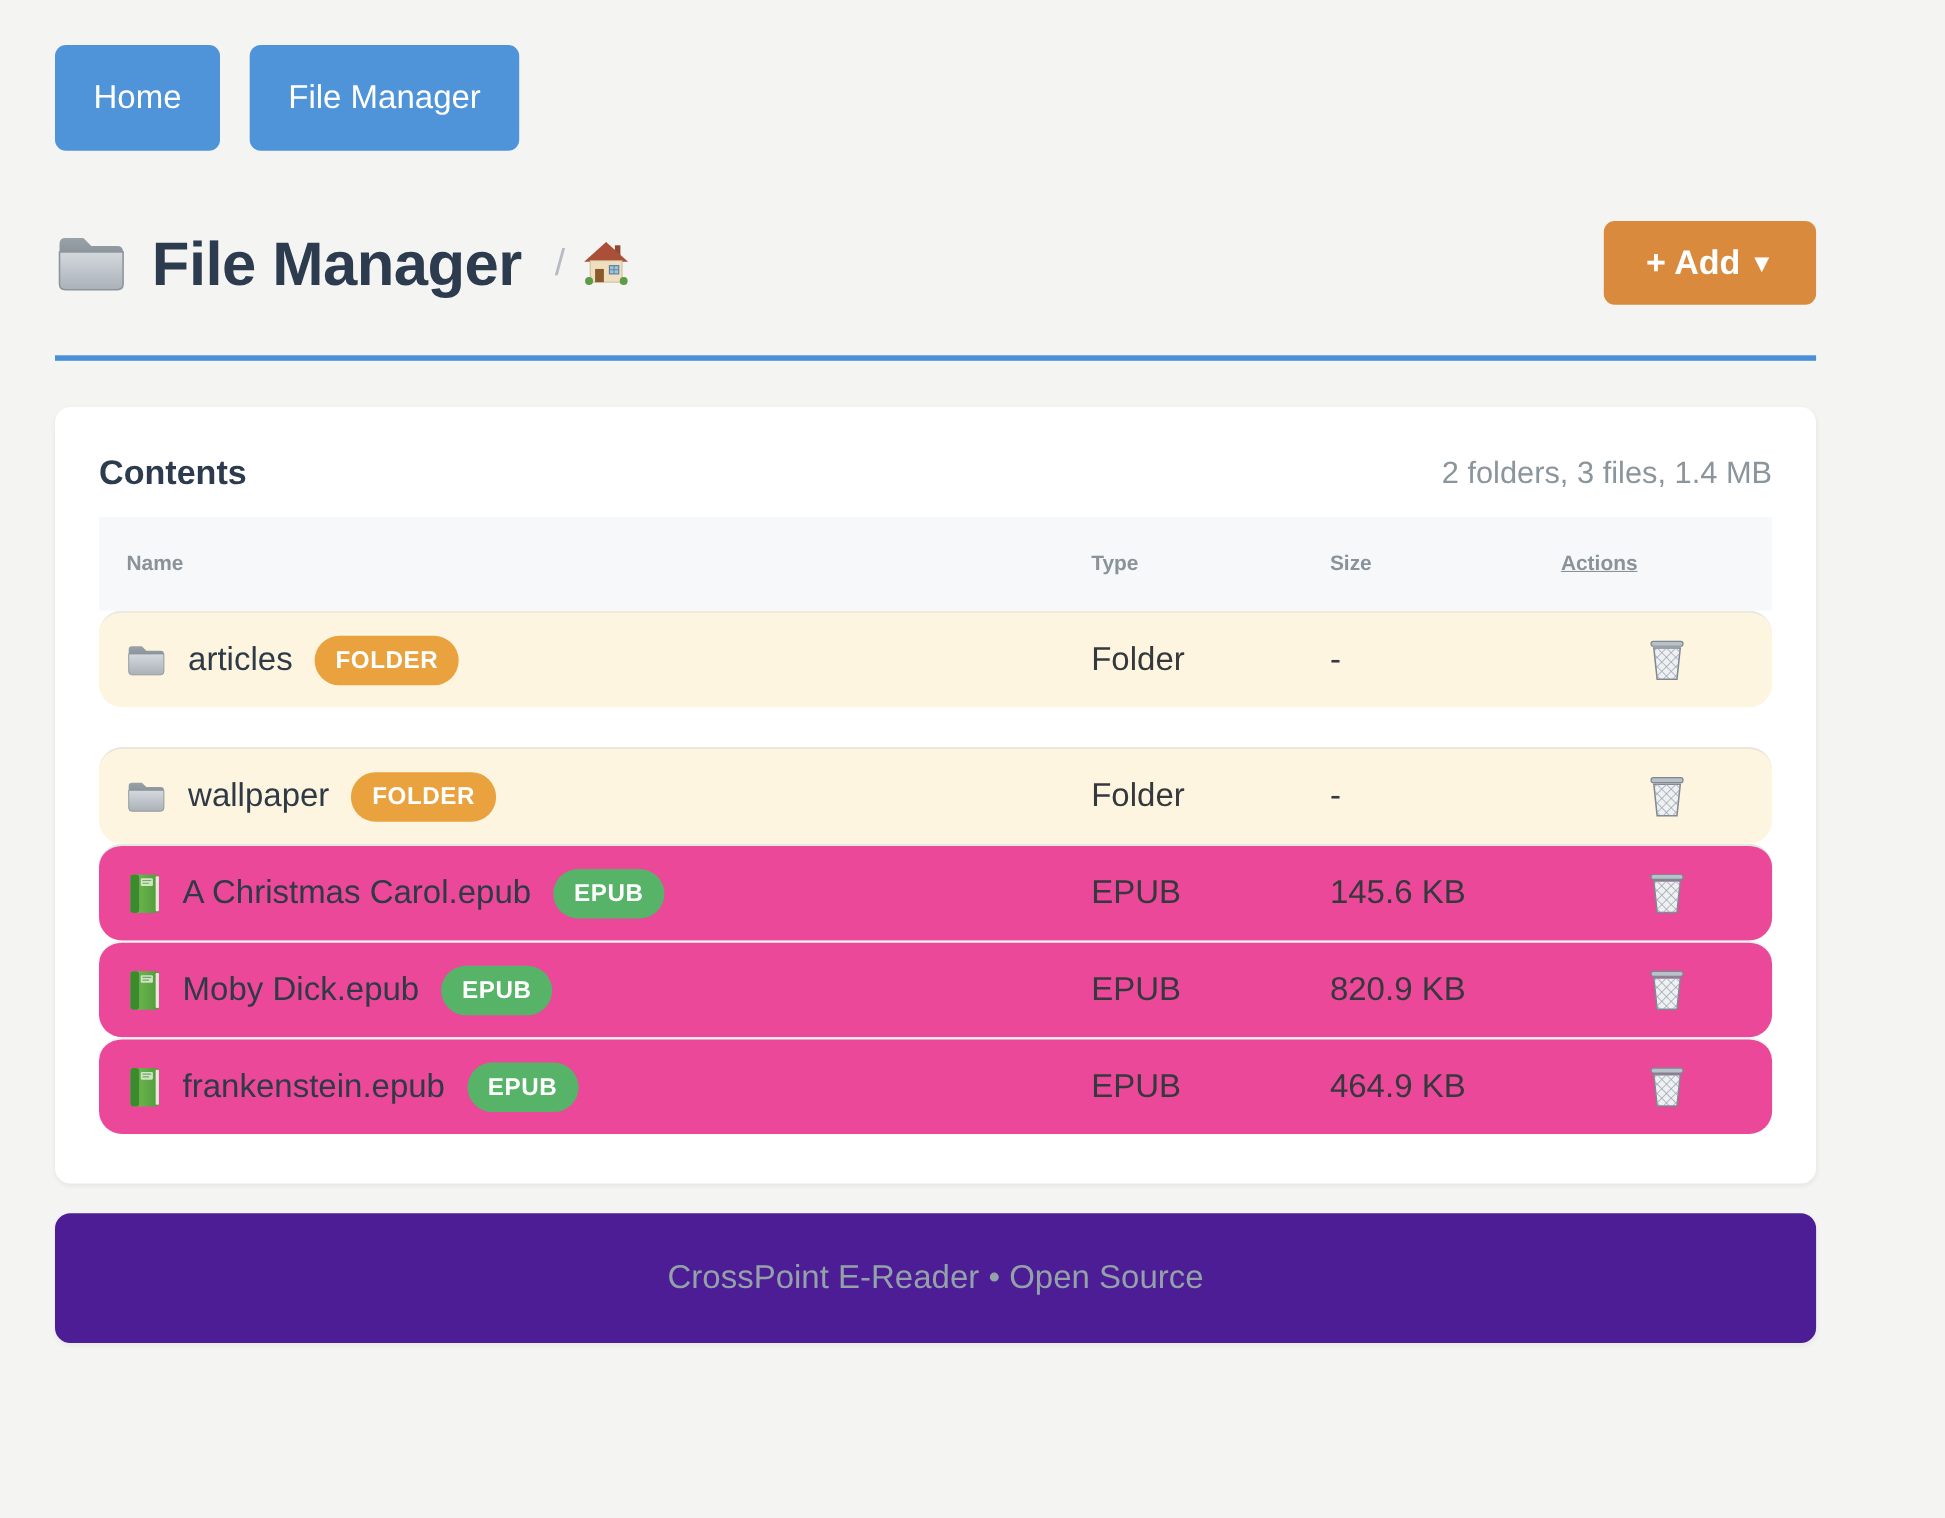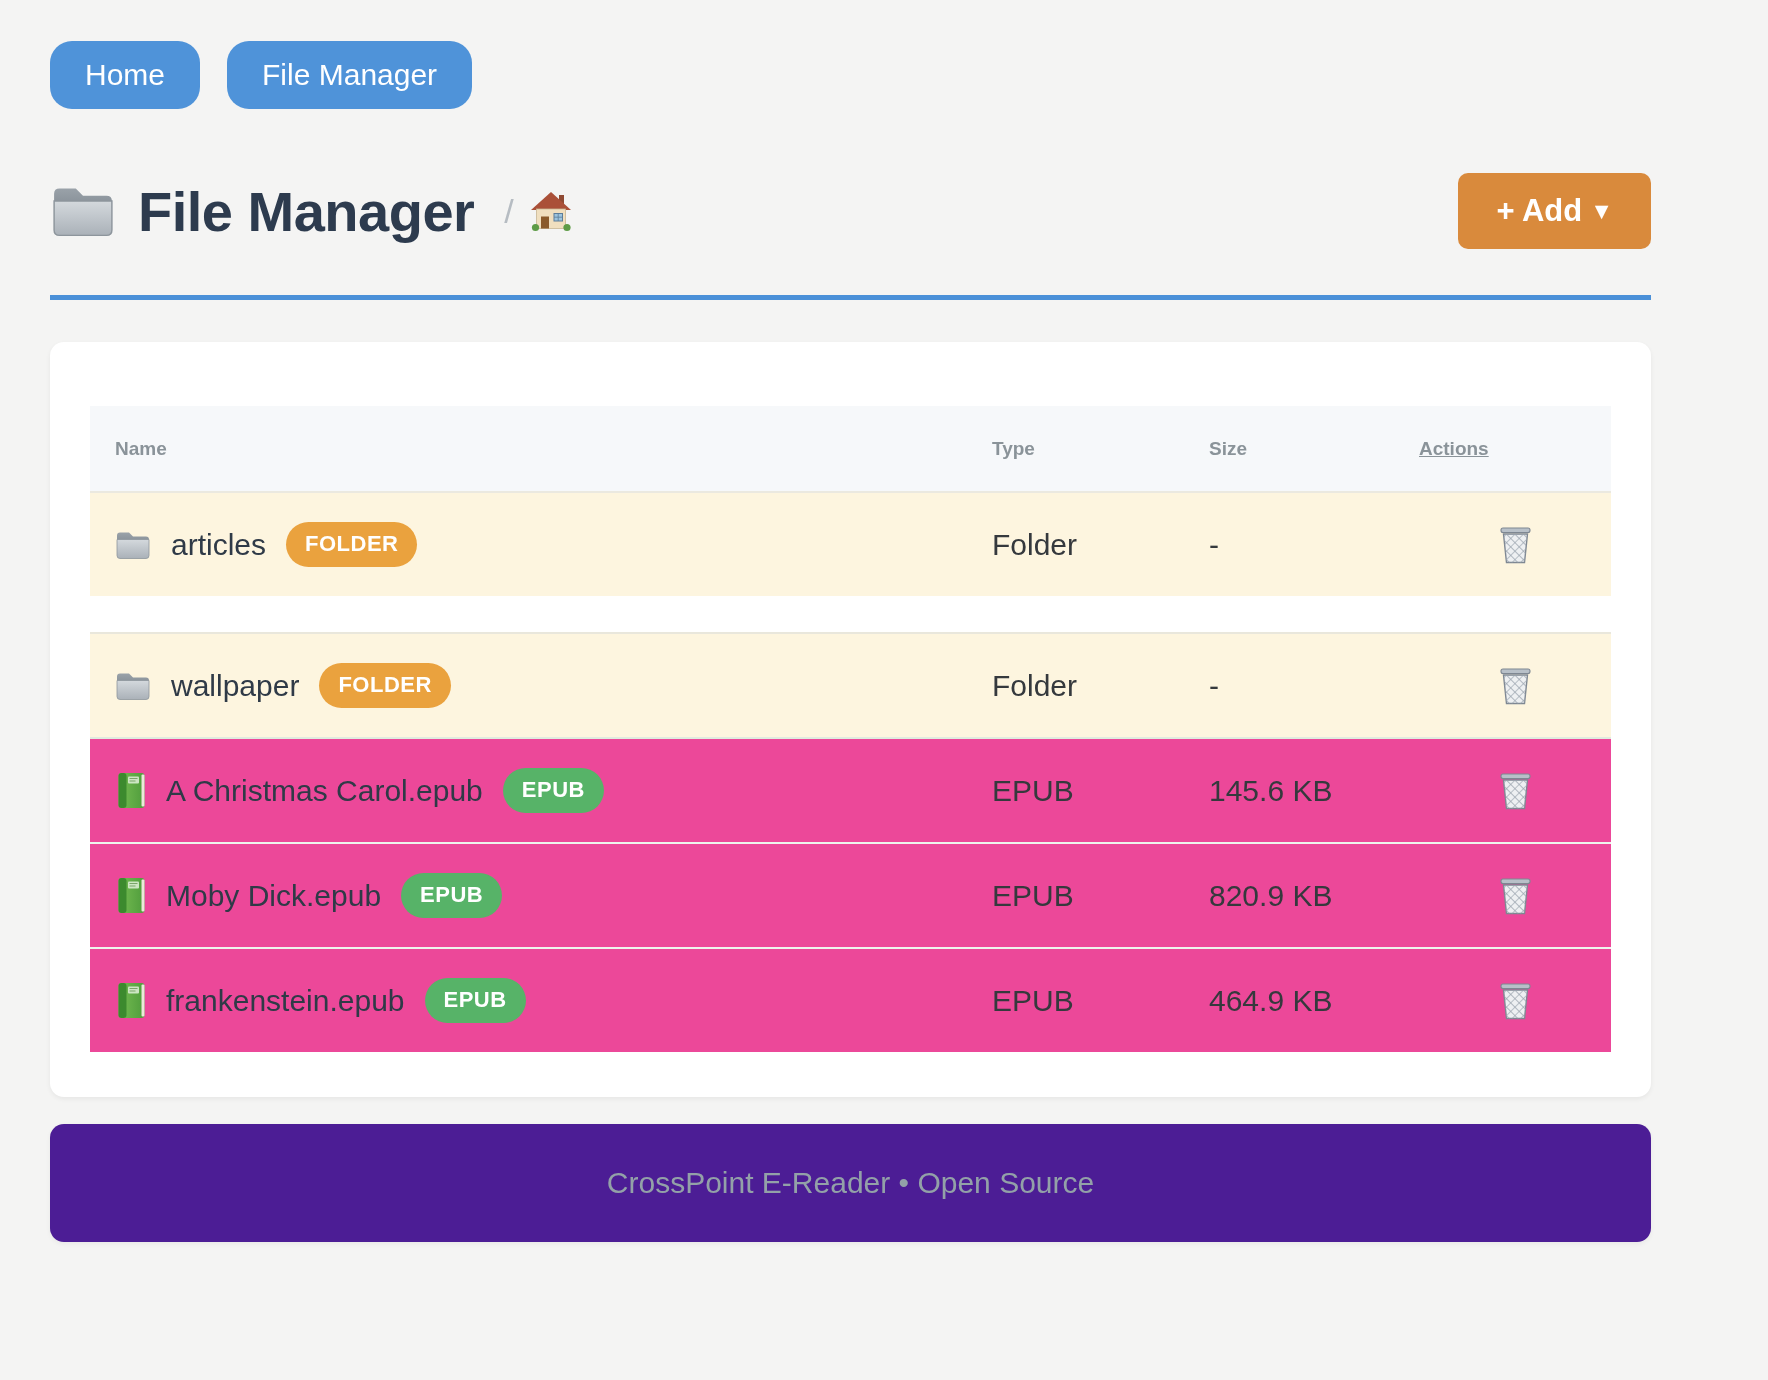--- a/index.html
+++ b/index.html
@@ -7,23 +7,23 @@
   body {
     background: #f4f4f3;
     font-family: "Liberation Sans", "DejaVu Sans", sans-serif;
     overflow: hidden;
   }
   .page { width: 1601px; margin-left: 50px; padding-top: 41px; }
 
   
   .nav { display: flex; gap: 27px; }
   .nav-btn {
-    height: 68px; padding: 0 35px;
+    height: 96px; padding: 0 35px;
     background: #4f93d9; color: #ffffff;
-    border: none; border-radius: 22px;
+    border: none; border-radius: 10px;
     font-size: 30px; font-family: inherit;
     cursor: pointer;
   }
 
   
   .header { display: flex; align-items: center; margin-top: 64px; }
   .title-wrap { display: flex; align-items: center; flex: 1; }
   .title-icon { width: 66px; height: 56px; margin-right: 22px; }
   .page-title { font-size: 56px; font-weight: 700; color: #2d3b4e; letter-spacing: -0.5px; }
   .breadcrumb { display: flex; align-items: center; margin-left: 30px; gap: 16px; }
@@ -53,21 +53,21 @@
 
   .table { margin-top: 22px; }
   .thead, .row { display: grid; grid-template-columns: 1fr 217px 235px 192px; align-items: center; }
   .thead {
     background: #f6f8fa; height: 85px;
     font-size: 19px; font-weight: 700; color: #8a9399;
   }
   .th { padding-left: 25px; }
   .th-actions { text-align: left; padding-left: 0; text-decoration: underline; }
 
-  .row { height: 105px; font-size: 30px; color: #2f3a47; border-top: 2px solid #eceded; }
+  .row { height: 88px; font-size: 30px; color: #2f3a47; border-top: 2px solid #eceded; border-radius: 21px; }
   .row-folder { background: #fdf5df; border-top-color: #ebe9e0; }
   .row-folder + .row-folder { border-top-color: #e9e7dc; margin-top: 36px; }
   .row-epub { background: #ec4899; border-top-color: #e0ebdf; }
   .row-epub + .row-epub { border-top-color: #eef4ed; }
 
   .name-cell { display: flex; align-items: center; padding-left: 25px; }
   .file-icon { width: 36px; height: 32px; margin-right: 20px; flex: 0 0 auto; }
   .book { width: 31px; height: 37px; }
   .badge {
     margin-left: 20px;
@@ -164,20 +164,24 @@
     </div>
     <button class="add-btn">
       <span>+ Add</span>
       <span class="add-caret">▼</span>
     </button>
   </header>
 
   <hr class="rule">
 
   <section class="card">
+    <div class="card-head">
+      <span class="card-title">Contents</span>
+      <span class="summary">2 folders, 3 files, 1.4 MB</span>
+    </div>
 
     <div class="table">
       <div class="thead">
         <span class="th">Name</span>
         <span class="th">Type</span>
         <span class="th">Size</span>
         <span class="th th-actions">Actions</span>
       </div>
 
       <div class="row row-folder">

